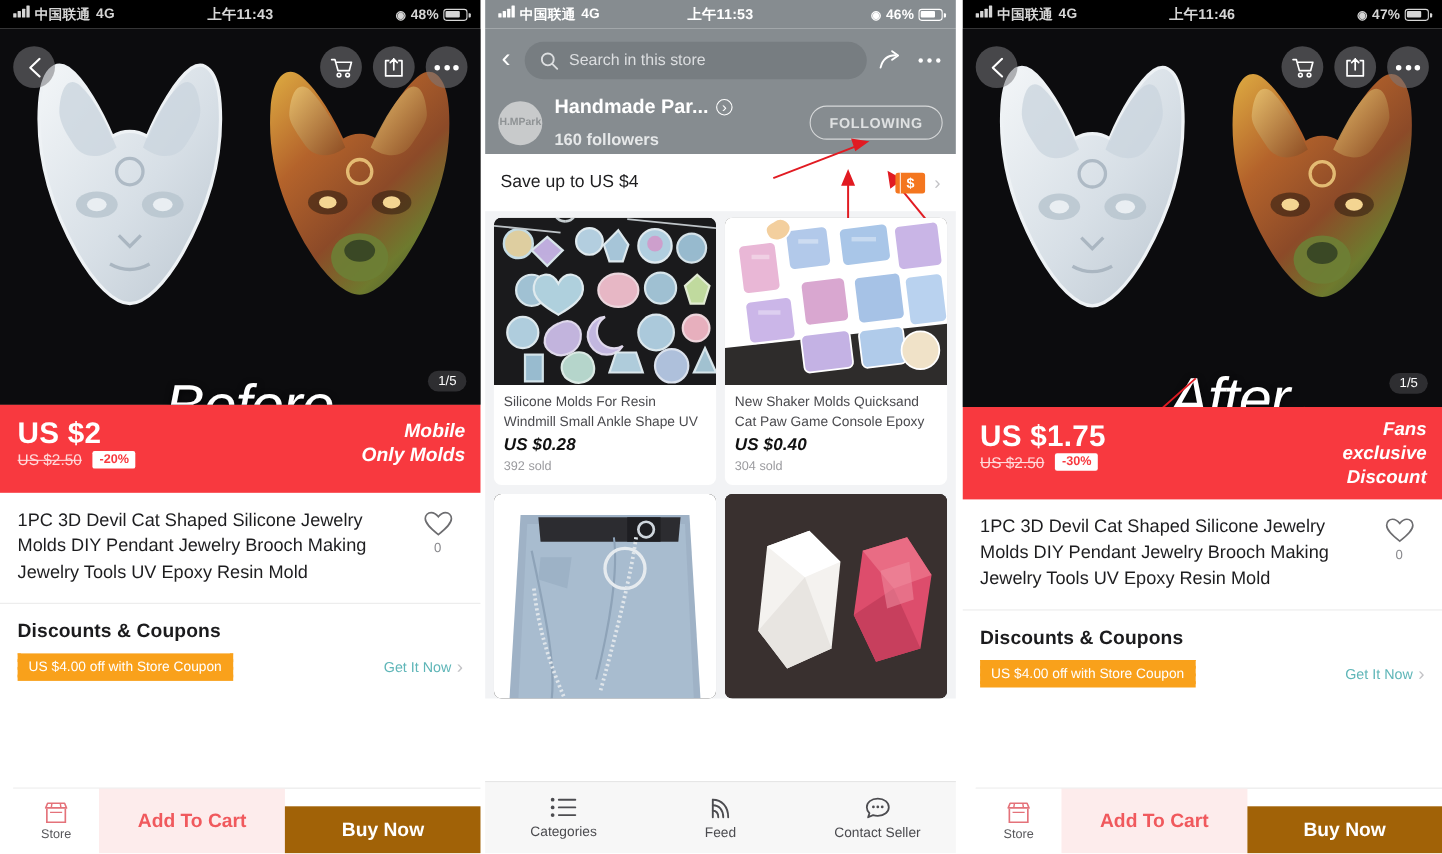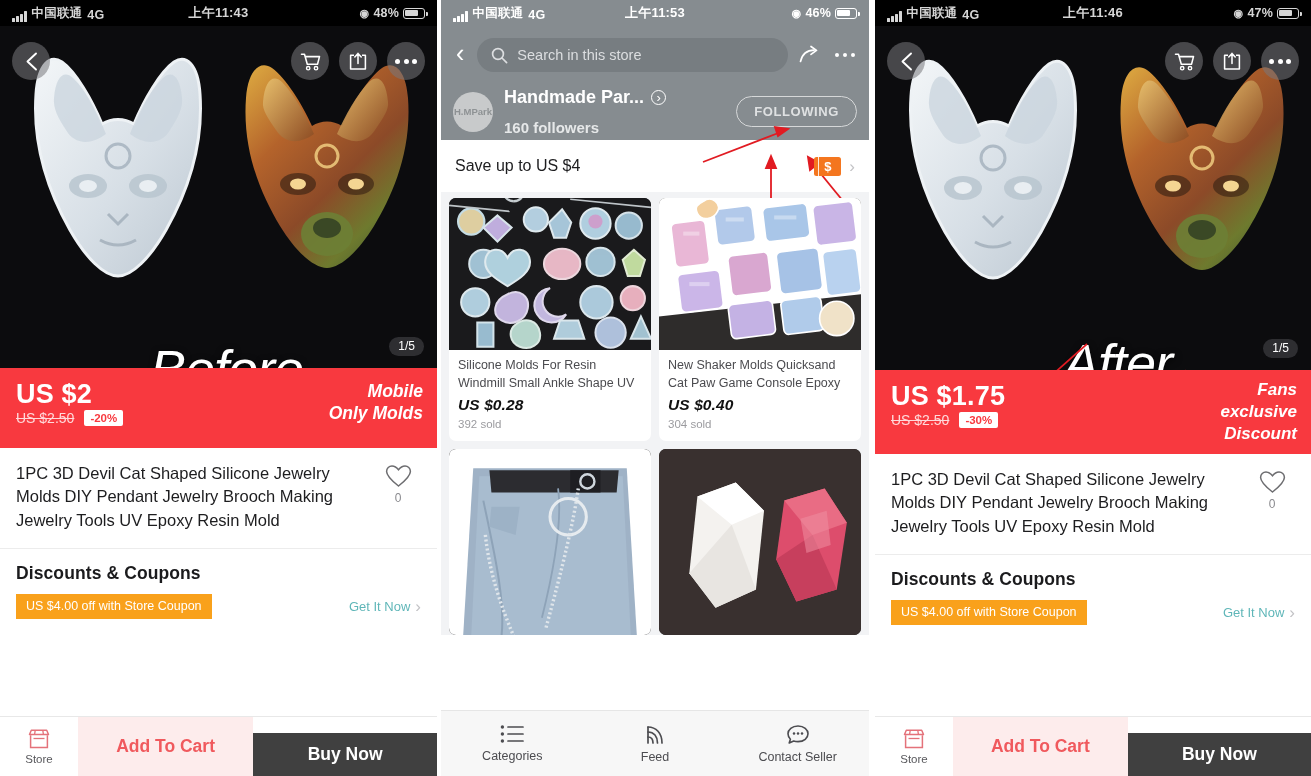--- a/index.html
+++ b/index.html
@@ -20,21 +20,21 @@
   .phone.right { width: 436px; }
 
   
   .statusbar {
     position: relative; height: 26px; width:100%;
     display:flex; align-items:center; padding: 0 12px;
     font-size: 13px; font-weight: bold; letter-spacing: .2px;
   }
   .statusbar.dark { background:#000; color:#d6d6d6; }
   .statusbar.grey { background:#868c90; color:#ffffff; }
-  .sb-left { display:flex; align-items:flex-end; gap:5px; }
+  .sb-left { display:flex; align-items:flex-start; gap:5px; }
   .sb-center { position:absolute; left:50%; transform:translateX(-50%); font-size:13px; font-weight:bold; }
   .sb-right { margin-left:auto; display:flex; align-items:center; gap:4px; font-size:12.5px; }
   .bars { display:flex; align-items:flex-end; gap:1.5px; height:11px; }
   .bars i { display:block; width:2.5px; background:currentColor; border-radius:.5px; }
   .bars i:nth-child(1){height:4px}.bars i:nth-child(2){height:6px}
   .bars i:nth-child(3){height:8px}.bars i:nth-child(4){height:11px}
   .carrier { font-size:12.5px; font-weight:bold; }
   .net { font-size:12.5px; font-weight:bold; }
   .batt { width:22px; height:11px; border:1.4px solid currentColor; border-radius:3px; position:relative; display:inline-block; }
   .batt::after{content:"";position:absolute;right:-3.5px;top:3px;width:2px;height:4px;background:currentColor;border-radius:0 1px 1px 0;}
@@ -102,25 +102,25 @@
     content:""; position:absolute; top:0; bottom:0; width:3px;
     background:
       radial-gradient(circle at 50% 3px, transparent 2.2px, #f9a11b 2.3px) 0 0/3px 7px repeat-y;
   }
   .chip::before{ left:0; }
   .chip::after{ right:0; }
   .getit { margin-left:auto; display:flex; align-items:center; gap:5px; color:#5fb6b8; font-size:13px; }
   .chev { color:#c3c3c6; font-size:17px; line-height:1; }
 
   
-  .actionbar { position:absolute; left:0; right:0; bottom:0; height:60px; display:flex; border-top:1px solid #e8e8e8; background:#fff; }
+  .actionbar { position:absolute; left:12px; right:0; bottom:0; height:60px; display:flex; border-top:1px solid #e8e8e8; background:#fff; }
   .ab-store { width:78px; display:flex; flex-direction:column; align-items:center; justify-content:center; gap:3px; background:#fff; }
   .ab-store span { font-size:11.5px; color:#58585c; }
   .ab-cart { flex:1; background:#fdecec; color:#f0595d; display:flex; align-items:center; justify-content:center; font-size:17.5px; font-weight:bold; }
-  .ab-buy  { flex:1.05; background:#404040; color:#fff; display:flex; align-items:center; justify-content:center; font-size:17.5px; font-weight:bold;margin-top:16px; }
+  .ab-buy  { flex:1.05; background:#a16207; color:#fff; display:flex; align-items:center; justify-content:center; font-size:17.5px; font-weight:bold;margin-top:16px; }
 
   
   .storehead { background:#868c90; padding:6px 12px 0; position:relative; }
   .searchrow { display:flex; align-items:center; gap:10px; height:46px; }
   .backchev { color:#fff; font-size:25px; line-height:1; font-weight:300; padding:0 3px 3px; }
   .searchbox {
     flex:1; height:34px; background:#777d81; border-radius:17px;
     display:flex; align-items:center; gap:9px; padding:0 14px; color:#dcdee0; font-size:14.5px;
   }
   .shareico { color:#fff; padding:0 1px; }

